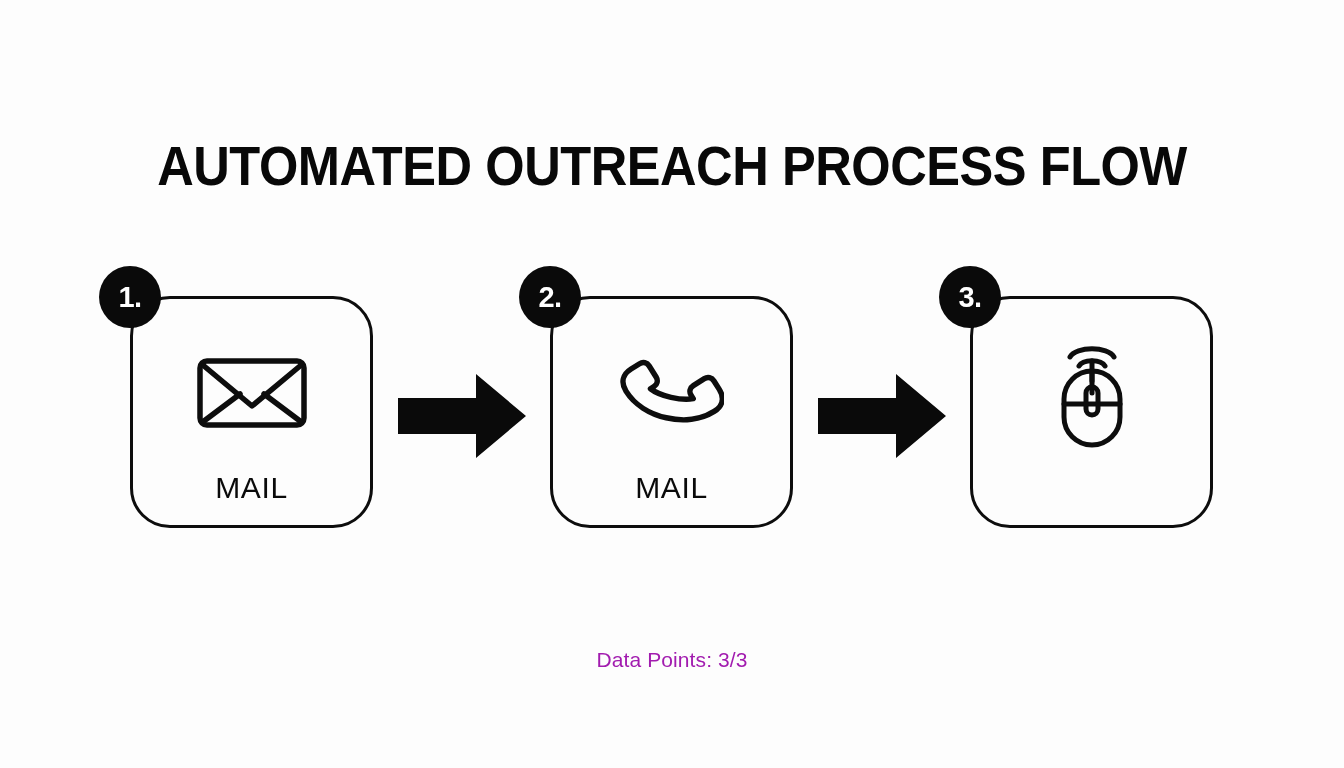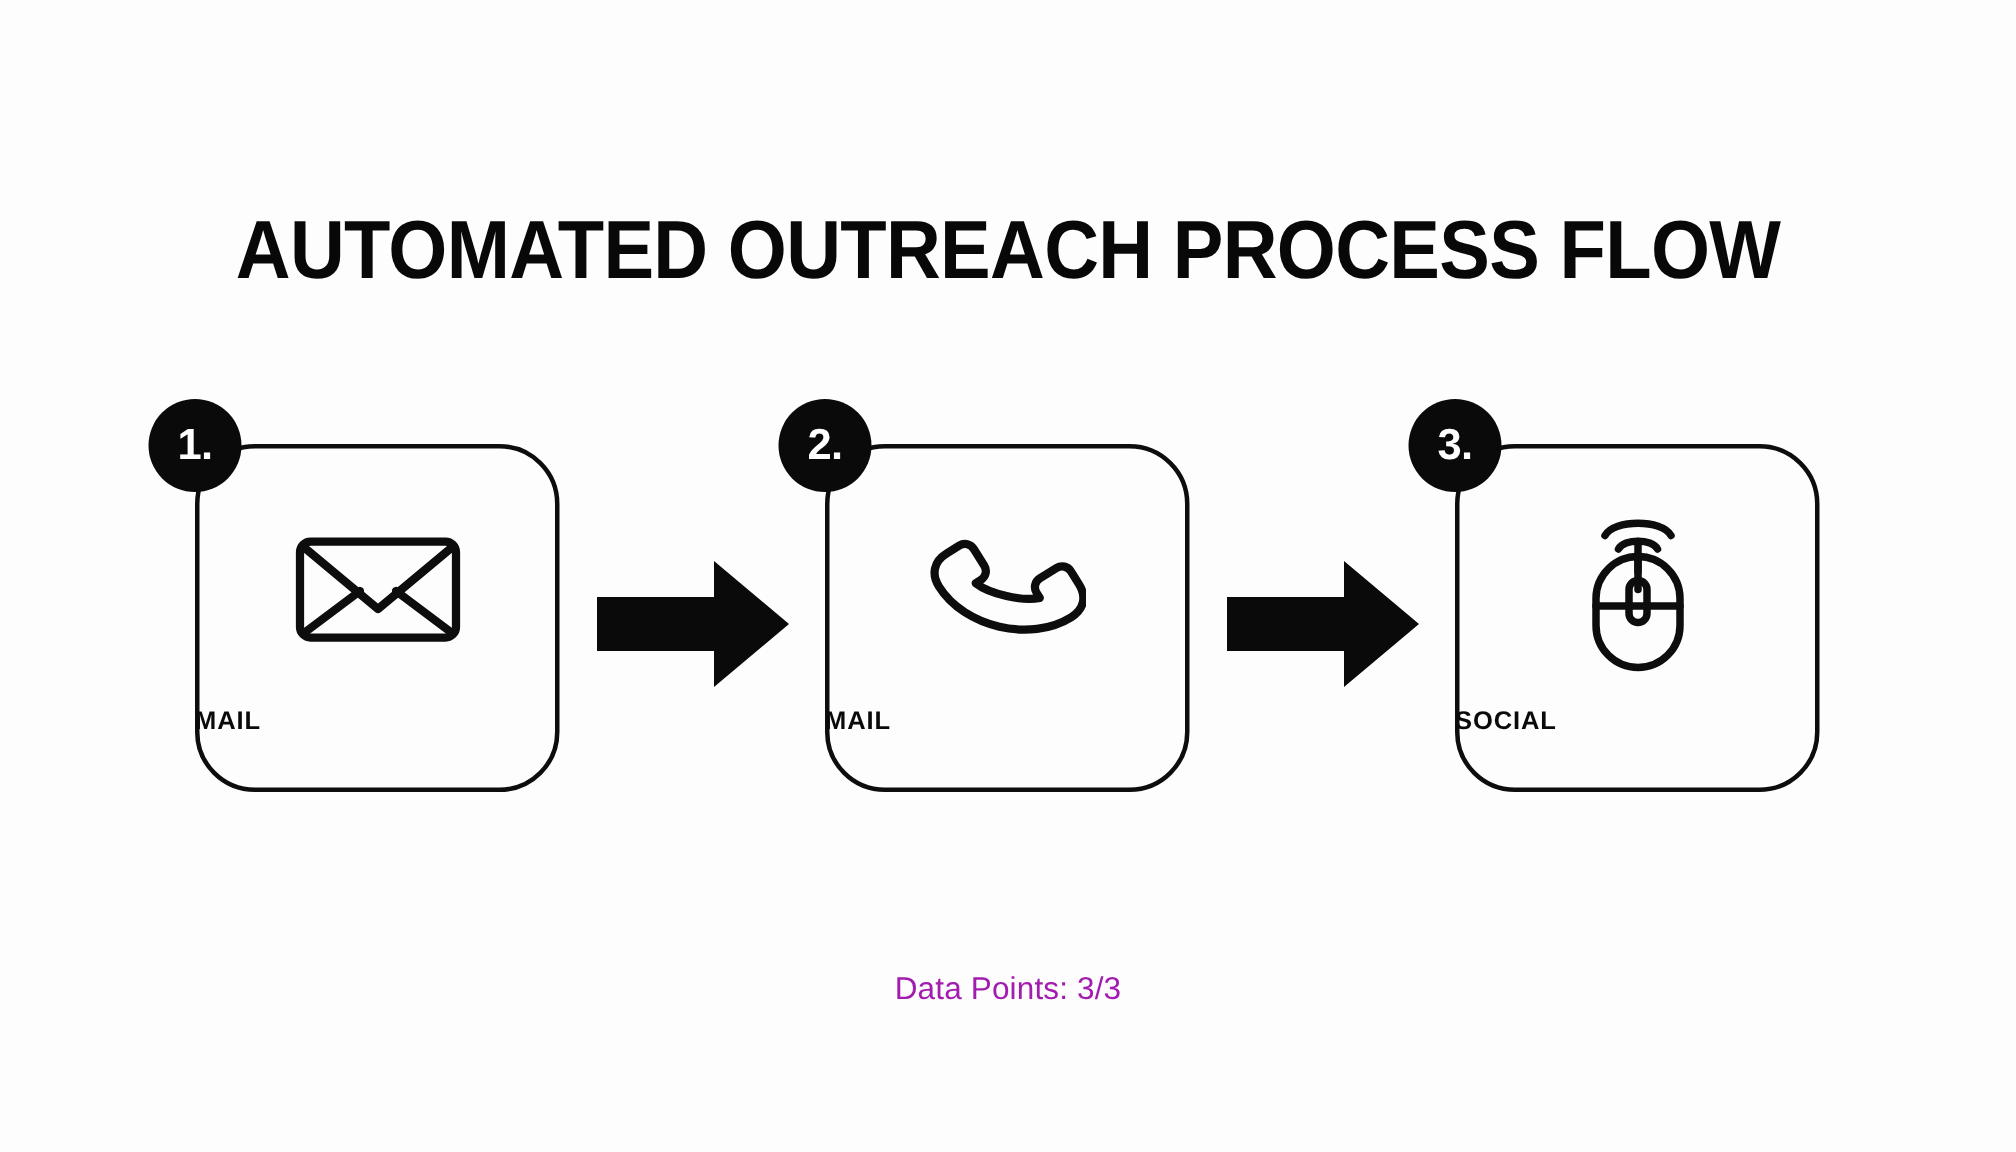--- a/index.html
+++ b/index.html
@@ -89,22 +89,23 @@
     height: 110px;
     display: flex;
     align-items: center;
     justify-content: center;
   }
   .step-label {
     position: absolute;
     left: 0;
     top: 175px;
     width: 243px;
-    font-size: 17px;
-    font-weight: 700;
+    text-align: center;
+    font-size: 30px;
+    font-weight: 400;
     letter-spacing: 0.6px;
     color: #0a0a0a;
   }
 
   
   .arrow {
     position: absolute;
     top: 78px;
     width: 128px;
     height: 84px;
@@ -192,20 +193,19 @@
         <svg width="92" height="112" viewBox="0 0 92 112" fill="none" stroke="#0d0d0d" stroke-width="5" stroke-linecap="round" stroke-linejoin="round">
           <path d="M24 20 C30 9 62 9 68 20"></path>
           <path d="M33 29 C37 22 55 22 59 29"></path>
           <path d="M46 24 L46 44"></path>
           <rect x="18" y="34" width="56" height="74" rx="28" ry="28"></rect>
           <path d="M18 67 L74 67"></path>
           <path d="M46 36 L46 56"></path>
           <rect x="40" y="50" width="12" height="28" rx="6" ry="6"></rect>
         </svg>
       </div>
-      <div class="step-label">SOCIAL</div>
     </div>
 
   </div>
 
   <div id="footer">Data Points: 3/3</div>
 
 </div>
 
 </body></html>

